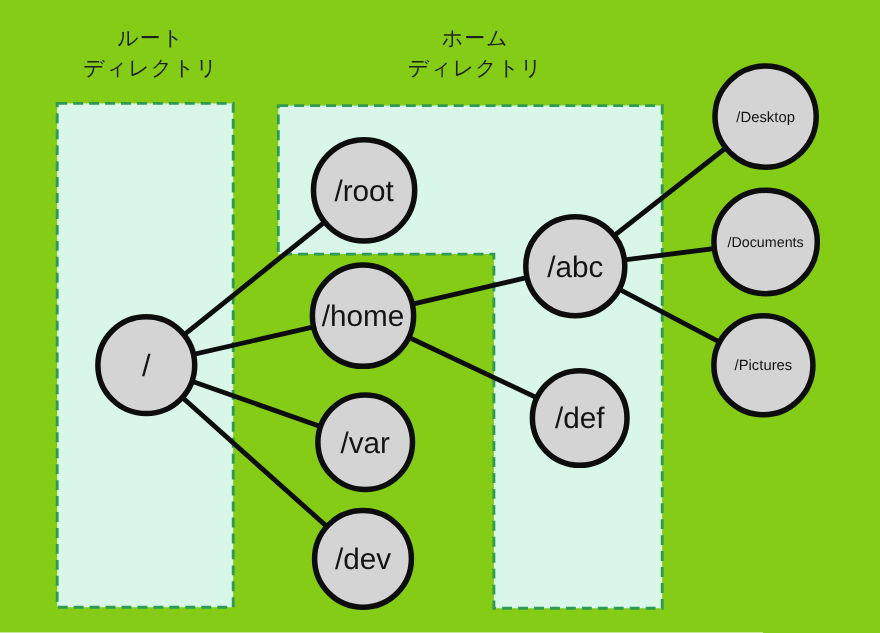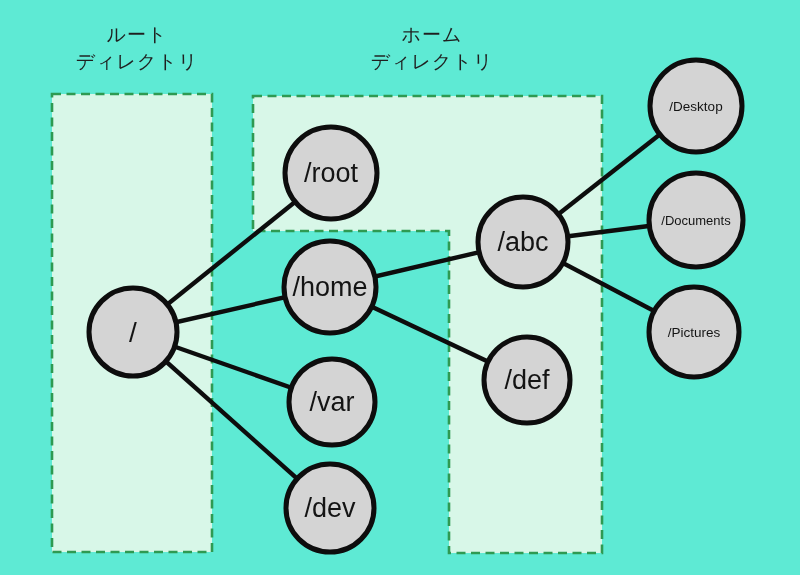--- a/index.html
+++ b/index.html
@@ -4,21 +4,21 @@
 <style>
   html, body {
     margin: 0;
     padding: 0;
     background: #ffffff;
   }
   .stage {
     position: relative;
     width: 800px;
     height: 575px;
-    background: #5eead4;
+    background: #84cc16;
     font-family: "Liberation Sans", "DejaVu Sans", sans-serif;
     overflow: hidden;
   }
   svg { display: block; }
   .region {
     fill: var(--region-fill, #d8f7e8);
     stroke: var(--region-border, #2e9a52);
     stroke-width: 2.6;
     stroke-dasharray: 9 5.5;
   }

